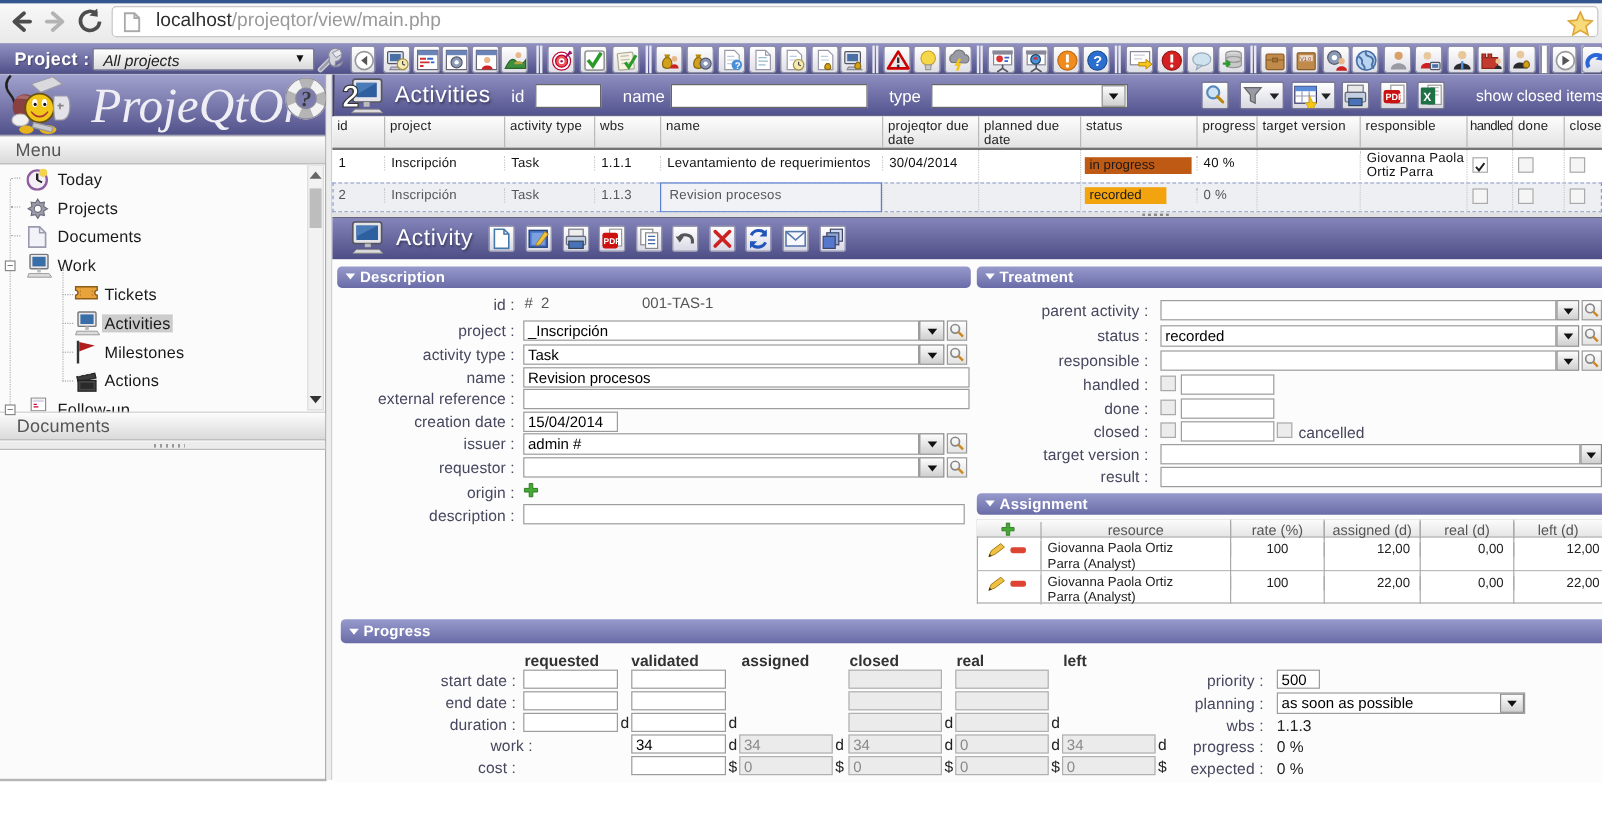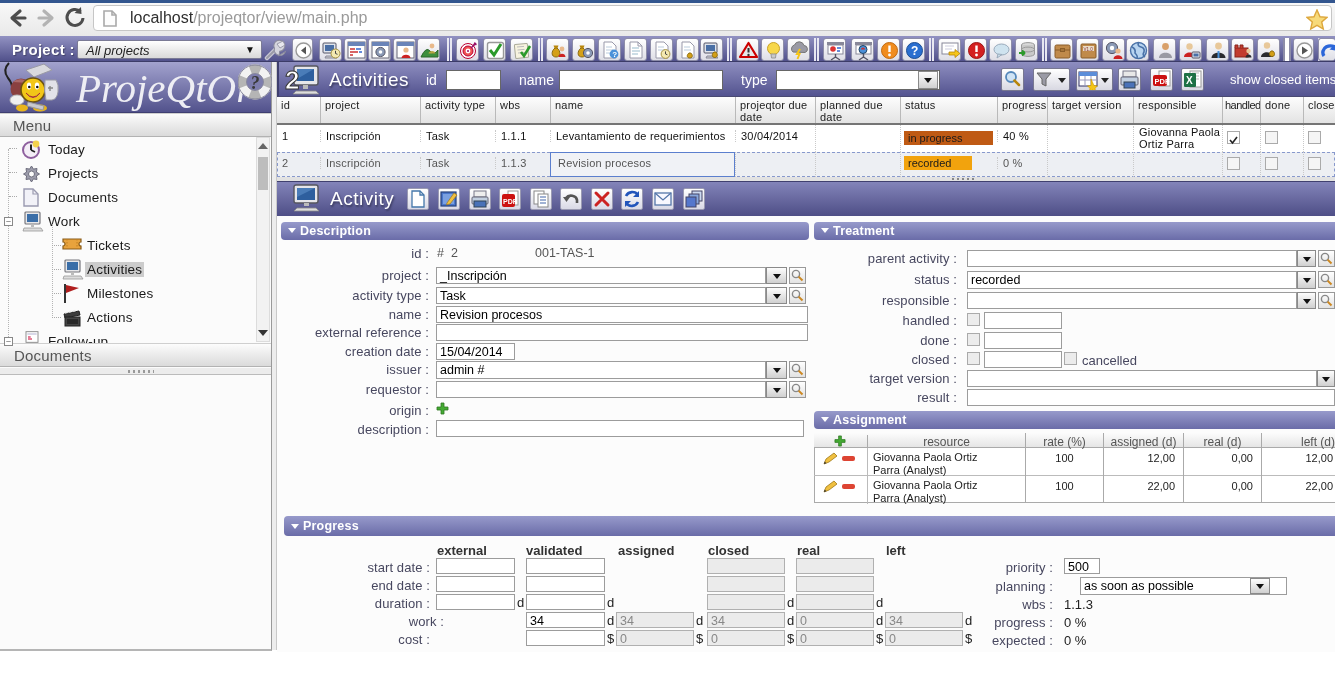--- a/index.html
+++ b/index.html
@@ -809,21 +809,21 @@
         </div>
       <div class="abs" style="left:537px;top:371px;width:521px;height:70px;border:1px solid #aaa;border-right:none;box-sizing:border-box;background:#fff;"></div>
       <div class="abs" style="left:537px;top:371px;width:521px;height:15px;background:linear-gradient(#fcfcfc,#e5e5e5);border-bottom:1px solid #aaa;box-sizing:border-box;"></div>
       <svg class="abs" style="left:557px;top:373px" width="12" height="12" viewBox="0 0 13 13">
           <path d="M5 1 L8 1 L8 5 L12 5 L12 8 L8 8 L8 12 L5 12 L5 8 L1 8 L1 5 L5 5 Z" fill="#44aa33" stroke="#2d7722" stroke-width=".8"></path>
         </svg>
       <div class="atc" style="left:590px;top:373px;width:158px;text-align:center;color:#555;font-size:12px;">resource</div>
       <div class="atc" style="left:748px;top:373px;width:78px;text-align:center;color:#555;font-size:12px;">rate (%)</div>
       <div class="atc" style="left:826px;top:373px;width:80px;text-align:center;color:#555;font-size:12px;">assigned (d)</div>
       <div class="atc" style="left:906px;top:373px;width:78px;text-align:center;color:#555;font-size:12px;">real (d)</div>
-      <div class="atc" style="left:984px;top:373px;width:74px;text-align:right;color:#555;font-size:12px;">left (d)</div>
+      <div class="atc" style="left:984px;top:373px;width:74px;text-align:center;color:#555;font-size:12px;">left (d)</div>
 
       <div class="abs" style="left:537px;top:413px;width:521px;height:1px;background:#bbb;"></div>
       <svg class="abs" style="left:545px;top:390px" width="16" height="14" viewBox="0 0 16 14">
           <path d="M2 12 L4 7 L12 1 L15 4 L7 10 Z" fill="#f0c040" stroke="#a07818" stroke-width=".8"></path>
           <path d="M2 12 L4.5 11.3 L2.6 9.5 Z" fill="#333"></path>
         </svg>
       <rect class="abs" style="left:565px;top:394px;width:13px;height:5px;background:#dd4433;border-radius:2px;"></rect>
       <div class="atc" style="left:590px;top:389px;width:158px;border-left:1px solid #bbb;padding-left:5px;line-height:12.5px;box-sizing:border-box;">Giovanna Paola Ortiz<br>Parra (Analyst)</div>
       <div class="atc" style="left:748px;top:390px;width:78px;text-align:center;">100</div>
       <div class="atc" style="left:826px;top:390px;width:72px;text-align:right;">12,00</div>
@@ -842,21 +842,21 @@
       <div class="abs" style="left:590px;top:386px;width:1px;height:55px;background:#bbb;"></div>
       <div class="abs" style="left:748px;top:371px;width:1px;height:70px;background:#aaa;"></div>
       <div class="abs" style="left:826px;top:371px;width:1px;height:70px;background:#aaa;"></div>
       <div class="abs" style="left:906px;top:371px;width:1px;height:70px;background:#aaa;"></div>
       <div class="abs" style="left:984px;top:371px;width:1px;height:70px;background:#aaa;"></div>
 
       <div class="pbar" style="left:7px;top:454px;width:1051px;height:20px;border-top-right-radius:0;border-bottom-right-radius:0;">
           <div class="tri" style="top:8px;"></div>
           <span style="top:3px;">Progress</span>
         </div>
-      <div class="abs" style="left:160px;top:481px;font-size:13px;font-weight:bold;color:#333;">external</div>
+      <div class="abs" style="left:160px;top:481px;font-size:13px;font-weight:bold;color:#333;">requested</div>
       <div class="abs" style="left:249px;top:481px;font-size:13px;font-weight:bold;color:#333;">validated</div>
       <div class="abs" style="left:341px;top:481px;font-size:13px;font-weight:bold;color:#333;">assigned</div>
       <div class="abs" style="left:431px;top:481px;font-size:13px;font-weight:bold;color:#333;">closed</div>
       <div class="abs" style="left:520px;top:481px;font-size:13px;font-weight:bold;color:#333;">real</div>
       <div class="abs" style="left:609px;top:481px;font-size:13px;font-weight:bold;color:#333;">left</div>
       <div class="flabel" style="left:0;top:498px;width:153px;">start date :</div>
       <div class="fi" style="left:159px;top:496px;width:79px;height:16px;"></div>
       <div class="fi" style="left:249px;top:496px;width:79px;height:16px;"></div>
       <div class="fig" style="left:430px;top:496px;width:78px;height:16px;"></div>
       <div class="fig" style="left:519px;top:496px;width:78px;height:16px;"></div>
@@ -893,21 +893,21 @@
       <div class="fig" style="left:430px;top:568px;width:78px;height:16px;">0</div>
         <div class="suf" style="left:510px;top:569px;">$</div>
       <div class="fig" style="left:519px;top:568px;width:78px;height:16px;">0</div>
         <div class="suf" style="left:599px;top:569px;">$</div>
       <div class="fig" style="left:608px;top:568px;width:78px;height:16px;">0</div>
         <div class="suf" style="left:688px;top:569px;">$</div>
 
       <div class="flabel" style="left:620px;top:498px;width:156px;">priority :</div>
       <div class="fi" style="left:787px;top:496px;width:36px;height:16px;">500</div>
       <div class="flabel" style="left:620px;top:517px;width:156px;">planning :</div>
-      <div class="fi" style="left:787px;top:515px;width:207px;height:18px;margin-left:16px;">as soon as possible</div>
+      <div class="fi" style="left:787px;top:515px;width:207px;height:18px;">as soon as possible</div>
       <div class="dbtn" style="left:973px;top:516px;width:20px;height:16px;background:linear-gradient(#fdfdfd,#d0d0d0);"></div>
       <div class="flabel" style="left:620px;top:535px;width:156px;">wbs :</div>
       <div class="fval" style="left:787px;top:535px;color:#222;font-size:13px;">1.1.3</div>
       <div class="flabel" style="left:620px;top:553px;width:156px;">progress :</div>
       <div class="fval" style="left:787px;top:553px;color:#222;font-size:13px;">0 %</div>
       <div class="flabel" style="left:620px;top:571px;width:156px;">expected :</div>
       <div class="fval" style="left:787px;top:571px;color:#222;font-size:13px;">0 %</div>
     </div>
   </div>
 </div>

